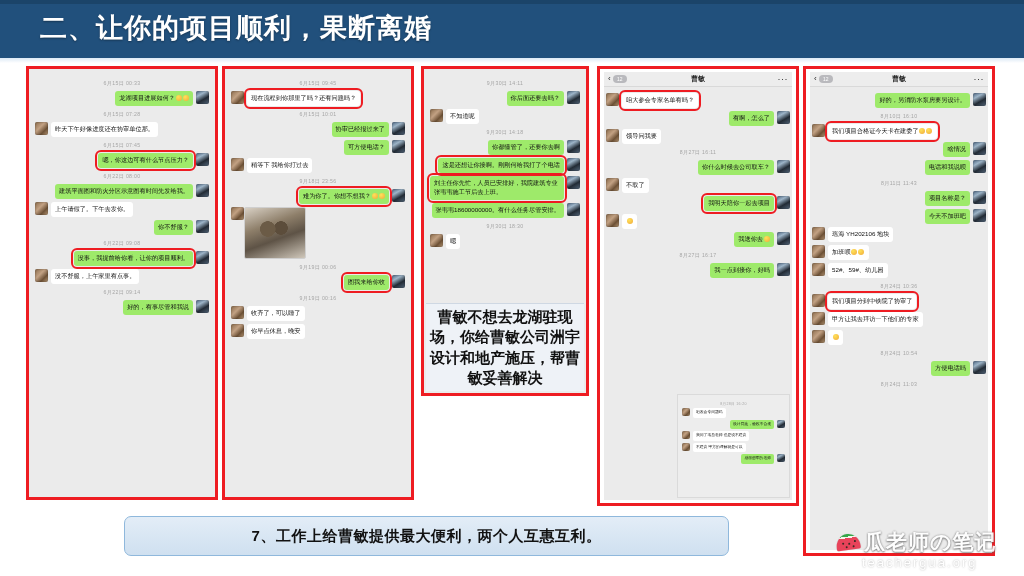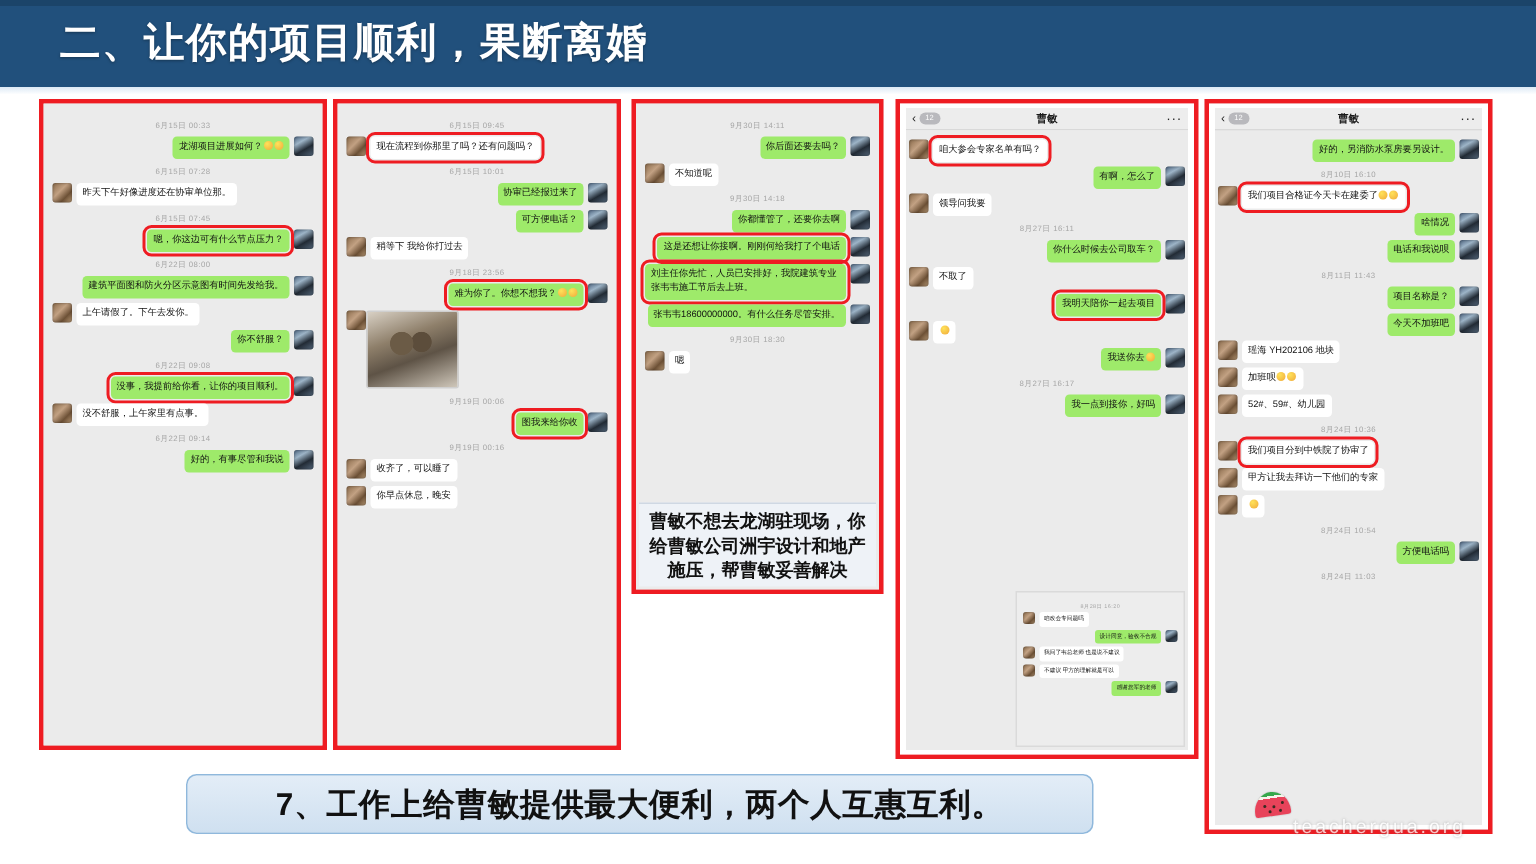--- a/index.html
+++ b/index.html
@@ -102,42 +102,42 @@
   }
   .emo{display:inline-block;width:6px;height:6px;border-radius:50%;
        background:radial-gradient(circle at 35% 32%,#ffe259,#f0a93b);
        vertical-align:-1px;margin:0 .5px;}
 
   
   .caption-overlay{
     position:absolute;left:2px;right:2px;bottom:2px;
     background:#eef2f7;border-top:1px solid #cfd8e3;
     padding:3px 2px;text-align:center;
-    font-size:12px;line-height:1.35;color:#111;font-weight:bold;
+    font-size:15px;line-height:1.35;color:#111;font-weight:bold;
     box-sizing:border-box;
   }
 
   
   .inset{
     position:absolute;right:2px;bottom:2px;width:113px;height:104px;
     background:#ededed;border:1px solid #dadada;box-sizing:border-box;
     padding:2px;overflow:hidden;
   }
   .inset .ts{font-size:3.6px;margin:2px 0;}
   .inset .av{width:8px;height:8px;flex:0 0 8px;}
   .inset .bub{font-size:3.8px;padding:2px 3px;max-width:78px;border-radius:2px;}
   .inset .row{margin:2px 0;}
 
   
   .bottom-caption{
     position:absolute;left:124px;top:516px;width:605px;height:40px;
     background:linear-gradient(to bottom,#e3edf7,#cfe0f0);
     border:1px solid #8fb8dc;border-radius:7px;
     display:flex;align-items:center;justify-content:center;
-    color:#111;font-size:21px;font-weight:bold;letter-spacing:.5px;
+    color:#111;font-size:15px;font-weight:bold;letter-spacing:.5px;
     box-sizing:border-box;
     text-align:center;
   }
 
   
   .watermark{
     position:absolute;left:836px;top:528px;width:180px;height:44px;
     display:flex;flex-direction:column;align-items:flex-start;
     pointer-events:none;
   }
@@ -464,15 +464,16 @@
   </div>
 </div>
 
 <div class="bottom-caption">
   <span>7、工作上给曹敏提供最大便利，两个人互惠互利。</span>
 </div>
 
 <div class="watermark">
   <div class="wm-row">
     <span class="wm-melon"></span>
+    <span class="wm-text">瓜老师の笔记</span>
   </div>
   <div class="wm-sub">teachergua.org</div>
 </div>
 
 </body></html>

